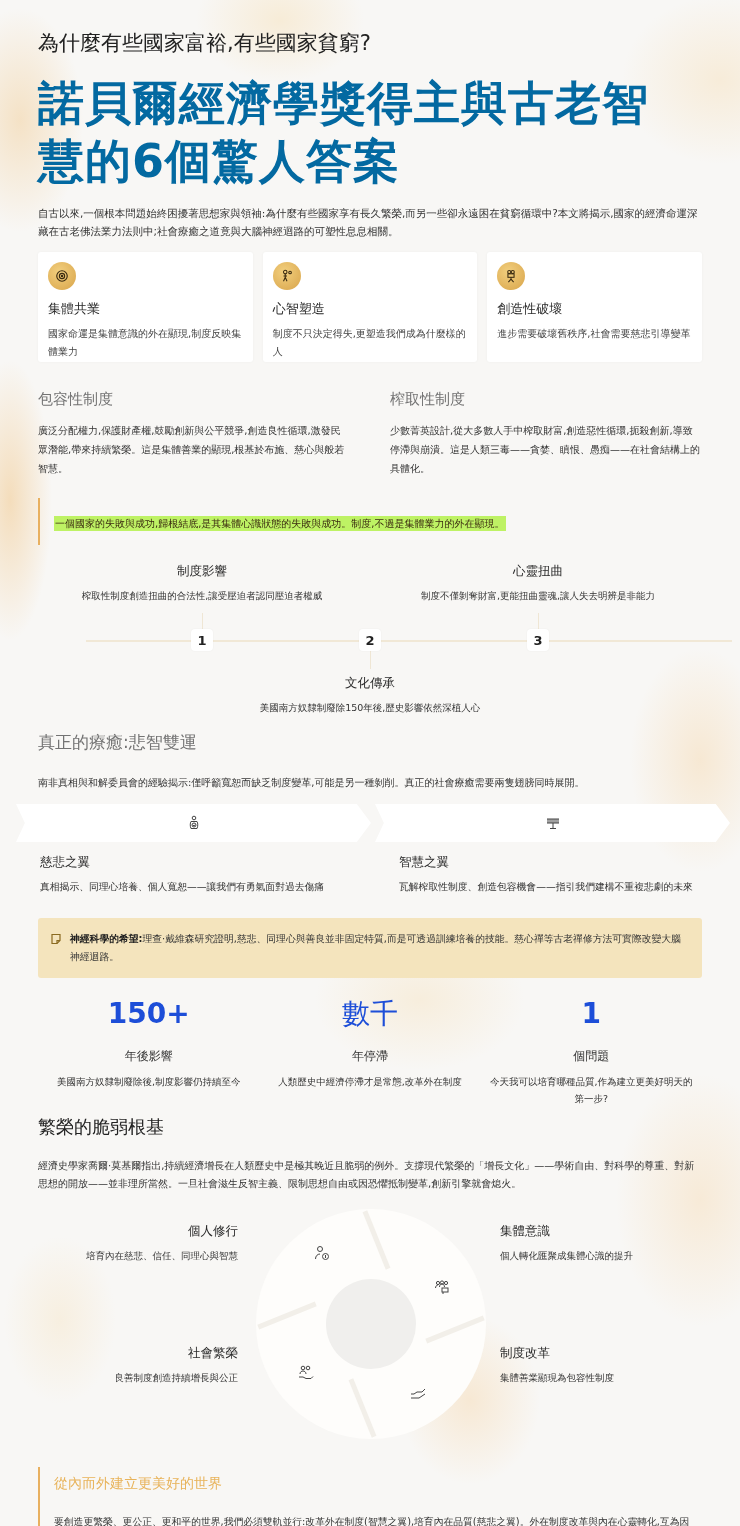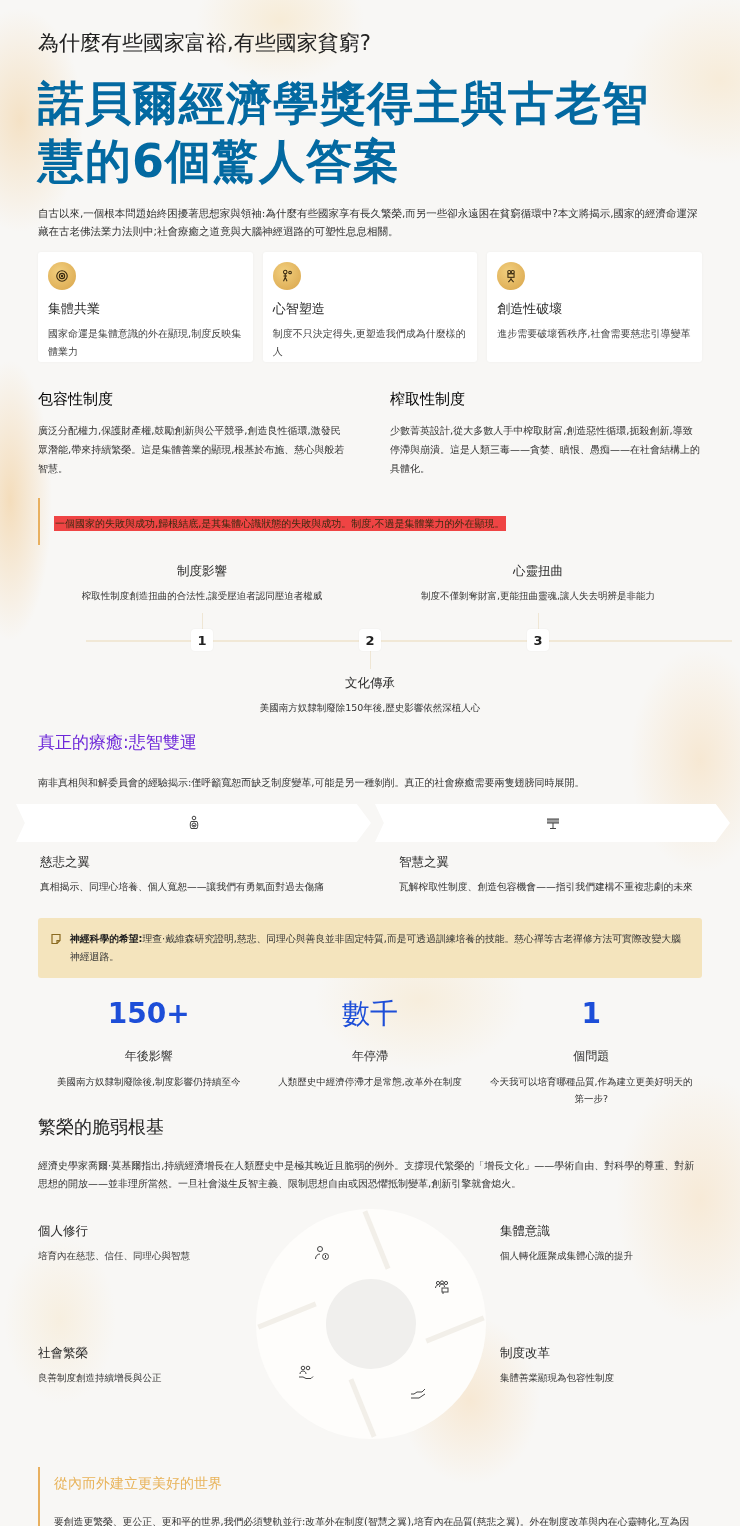--- a/index.html
+++ b/index.html
@@ -39,39 +39,39 @@
     width: 28px; height: 28px; border-radius: 50%;
     background: radial-gradient(circle at 40% 35%, #f2cf7e, #d8a44a);
     display: flex; align-items: center; justify-content: center; margin-bottom: 10px;
   }
   .card-icon svg { width: 14px; height: 14px; }
   .card-title { font-size: 13px; color: #2a2a2a; margin-bottom: 7px; }
   .card-text { font-size: 10px; line-height: 18px; color: #444; }
 
   .two-col { display: flex; gap: 40px; margin-bottom: 20px; }
   .two-col .col { flex: 1; }
-  .col-title { font-size: 15px; color: #000000; margin-bottom: 12px; padding-top: 6px; }
+  .col-title { font-size: 15px; color: #737373; margin-bottom: 12px; padding-top: 6px; }
   .col-text { font-size: 10px; line-height: 19px; color: #333; }
 
   .highlight-quote { border-left: 2px solid #e8b060; padding: 14px 0 14px 14px; margin-bottom: 10px; margin-left: 0; }
-  .highlight-quote span { background: #ef4444; font-size: 10px; padding: 2px 1px; color: #3a2a10; }
+  .highlight-quote span { background: #bef264; font-size: 10px; padding: 2px 1px; color: #3a2a10; }
 
   .timeline { position: relative; height: 170px; margin-bottom: 4px; }
   .tl-line { position: absolute; top: 85px; left: 48px; right: -30px; height: 2px; background: #f1e8d6; }
   .tl-node {
     position: absolute; top: 74px; width: 22px; height: 22px; background: #fff; border-radius: 4px;
     font-size: 13px; font-weight: 700; color: #222; display: flex; align-items: center; justify-content: center;
     box-shadow: 0 0 2px rgba(0,0,0,0.05);
   }
   .tl-stem { position: absolute; width: 1px; background: #efe6d4; }
   .tl-item { position: absolute; text-align: center; width: 320px; }
   .tl-title { font-size: 12.5px; color: #2a2a2a; margin-bottom: 10px; }
   .tl-text { font-size: 9.5px; color: #333; }
 
-  .section-title-gold { font-size: 17px; color: #6d28d9; margin: 6px 0 20px 0; }
+  .section-title-gold { font-size: 17px; color: #737373; margin: 6px 0 20px 0; }
   .section-text { font-size: 10px; line-height: 18px; color: #333; margin-bottom: 12px; }
 
   .wings { display: flex; gap: 4px; margin-left: -22px; margin-right: -28px; }
   .wing { flex: 1; }
   .wing-arrow {
     height: 38px; background: #fff; display: flex; align-items: center; justify-content: center;
     clip-path: polygon(0 0, 96% 0, 100% 50%, 96% 100%, 0 100%, 2.5% 50%);
   }
   .wing-arrow svg { width: 16px; height: 16px; }
   .wing-body { padding: 12px 0 0 24px; }
@@ -99,21 +99,21 @@
     position: absolute; left: 218px; top: 4px; width: 230px; height: 230px; border-radius: 50%;
     background: #fefdfb;
   }
   .cycle-hole {
     position: absolute; left: 70px; top: 70px; width: 90px; height: 90px; border-radius: 50%;
     background: #f0efed;
   }
   .cycle-seam { position: absolute; background: #f2efe9; }
   .cyc-icon { position: absolute; width: 16px; height: 16px; }
   .cyc-label { position: absolute; width: 200px; }
-  .cyc-label.left { text-align: left; }
+  .cyc-label.left { text-align: right; }
   .cyc-title { font-size: 12.5px; color: #2a2a2a; margin-bottom: 10px; }
   .cyc-text { font-size: 9.5px; color: #333; }
 
   .closing { border-left: 2px solid #e8b060; padding: 8px 0 8px 14px; margin-bottom: 16px; margin-left: 0; }
   .closing-title { font-size: 14px; color: #e8b35a; margin-bottom: 20px; }
   .closing-text { font-size: 9.8px; line-height: 18px; color: #333; }
 </style>
 </head>
 <body>
 

